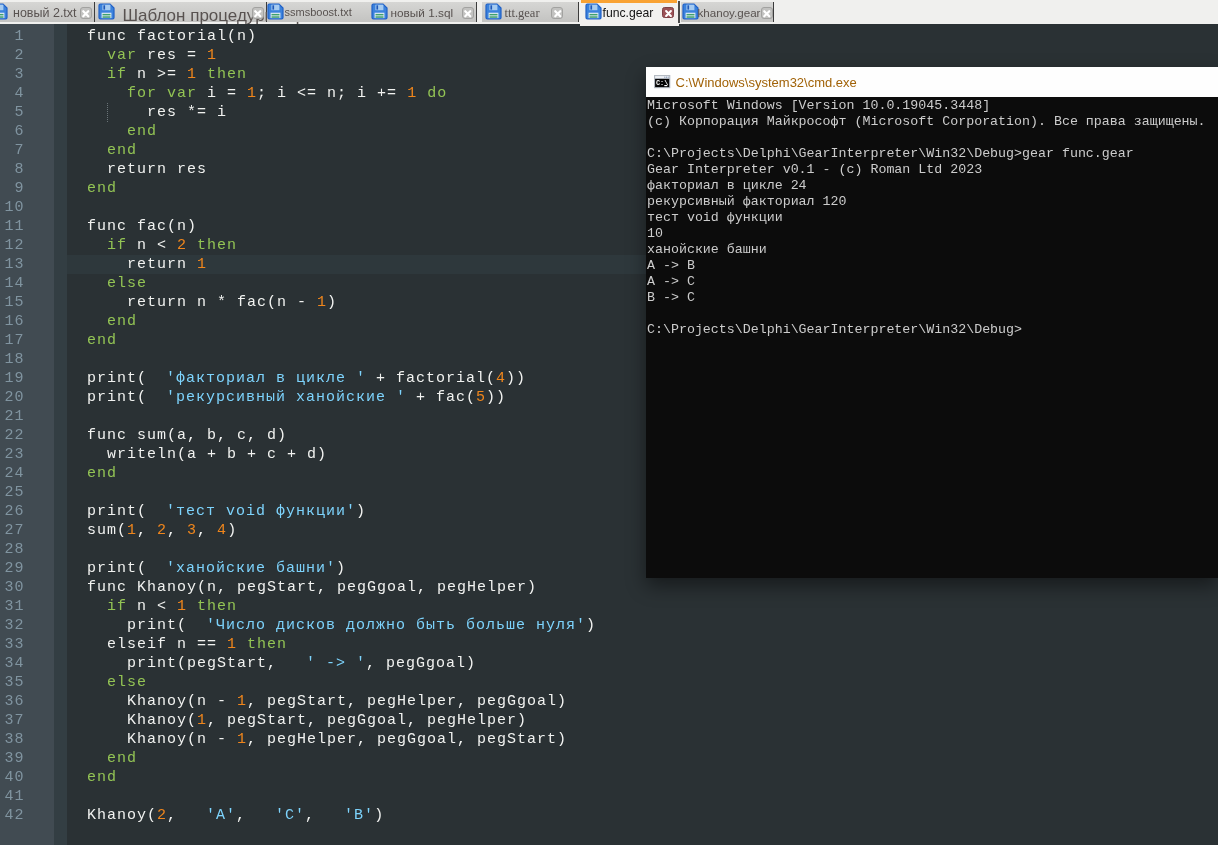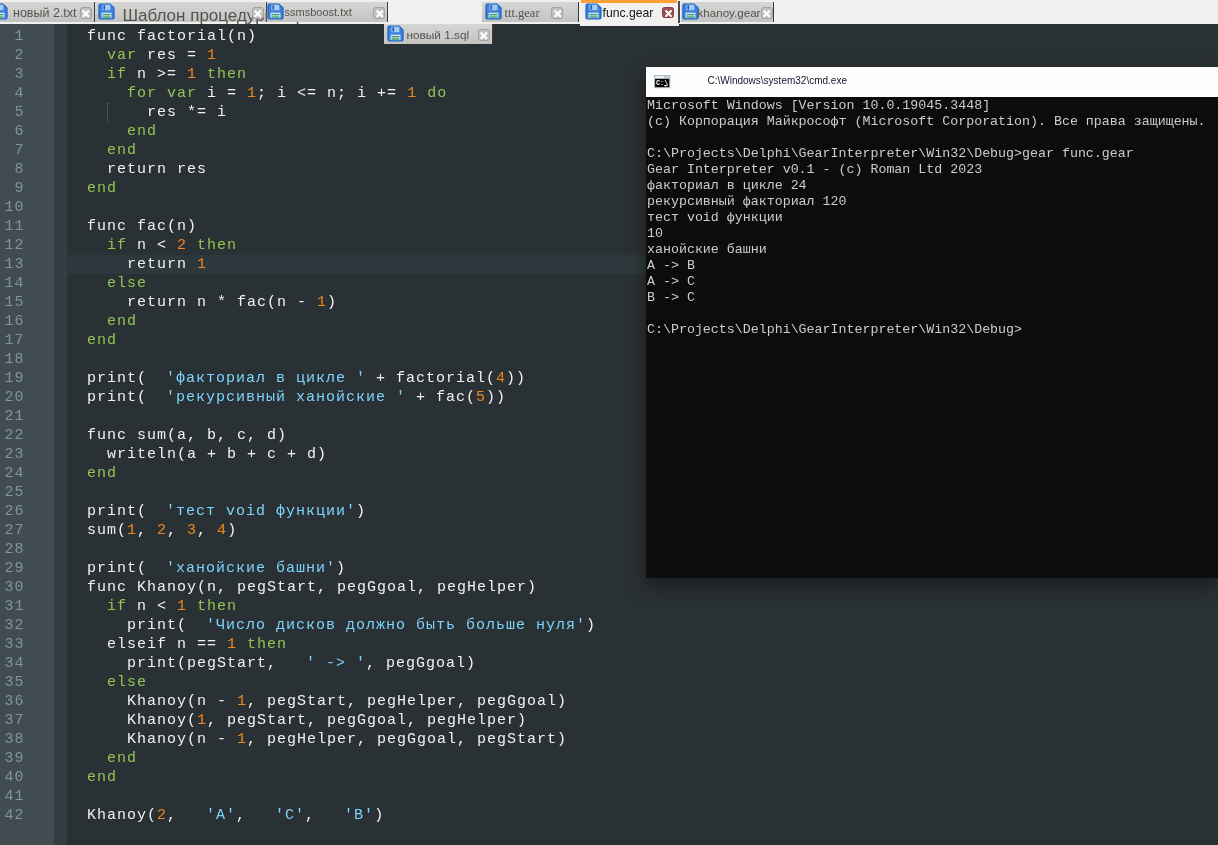--- a/index.html
+++ b/index.html
@@ -36,21 +36,21 @@
   #code { position:absolute; left:67px; top:2.5px; font-size:15px; line-height:19px;
           letter-spacing:1px; color:#f1f2f0;padding-left:20px; }
   .k { color:#93c454; }
   .n { color:#f0861c; }
   .s { color:#7dd3fc;margin-left:19px; }
 
   
   #console { position:absolute; left:646px; top:66.5px; width:572px; height:511.5px;
              box-shadow:0 8px 18px rgba(0,0,0,0.45); }
   #ctitle { position:absolute; left:0; top:0; width:100%; height:30px; background:#fefefe; }
-  #ctitle .ttxt { position:absolute; left:29.5px; top:8px; font-size:10px; color:#0f172a;margin-left:32px; }
+  #ctitle .ttxt { position:absolute; left:29.5px; top:8px; font-size:13px; color:#a16207; }
   #cicon { position:absolute; left:8px; top:8px; }
   #cbody { position:absolute; left:0; top:30px; width:100%; height:481.5px; background:#0c0c0c; }
   #ctext { position:absolute; left:1px; top:1.2px; font-size:13.3px; line-height:16.05px;
            color:#cccccc; }
 </style>
 </head>
 <body>
 <div id="stage">
 
   <div id="editor">
@@ -191,21 +191,21 @@
           <use href="#flop"></use>
         </svg>
       <div class="lbl" style="left:18px; font-size:11px;">ssmsboost.txt</div>
       <div class="xbtn" style="left:106.5px;">
           <svg width="11" height="11" viewBox="0 0 11 11">
             <use href="#xg"></use>
           </svg>
         </div>
     </div>
 
-    <div class="tab" style="left:384px; width:108.5px;margin-top:22px;">
+    <div class="tab" style="left:368px; width:108.5px;">
       <svg class="icon" style="left:3px" width="17" height="17" viewBox="0 0 17 17">
           <use href="#flop"></use>
         </svg>
       <div class="lbl" style="left:22.5px; font-size:11.8px;">новый 1.sql</div>
       <div class="xbtn" style="left:93.5px;">
           <svg width="11" height="11" viewBox="0 0 11 11">
             <use href="#xg"></use>
           </svg>
         </div>
     </div>

